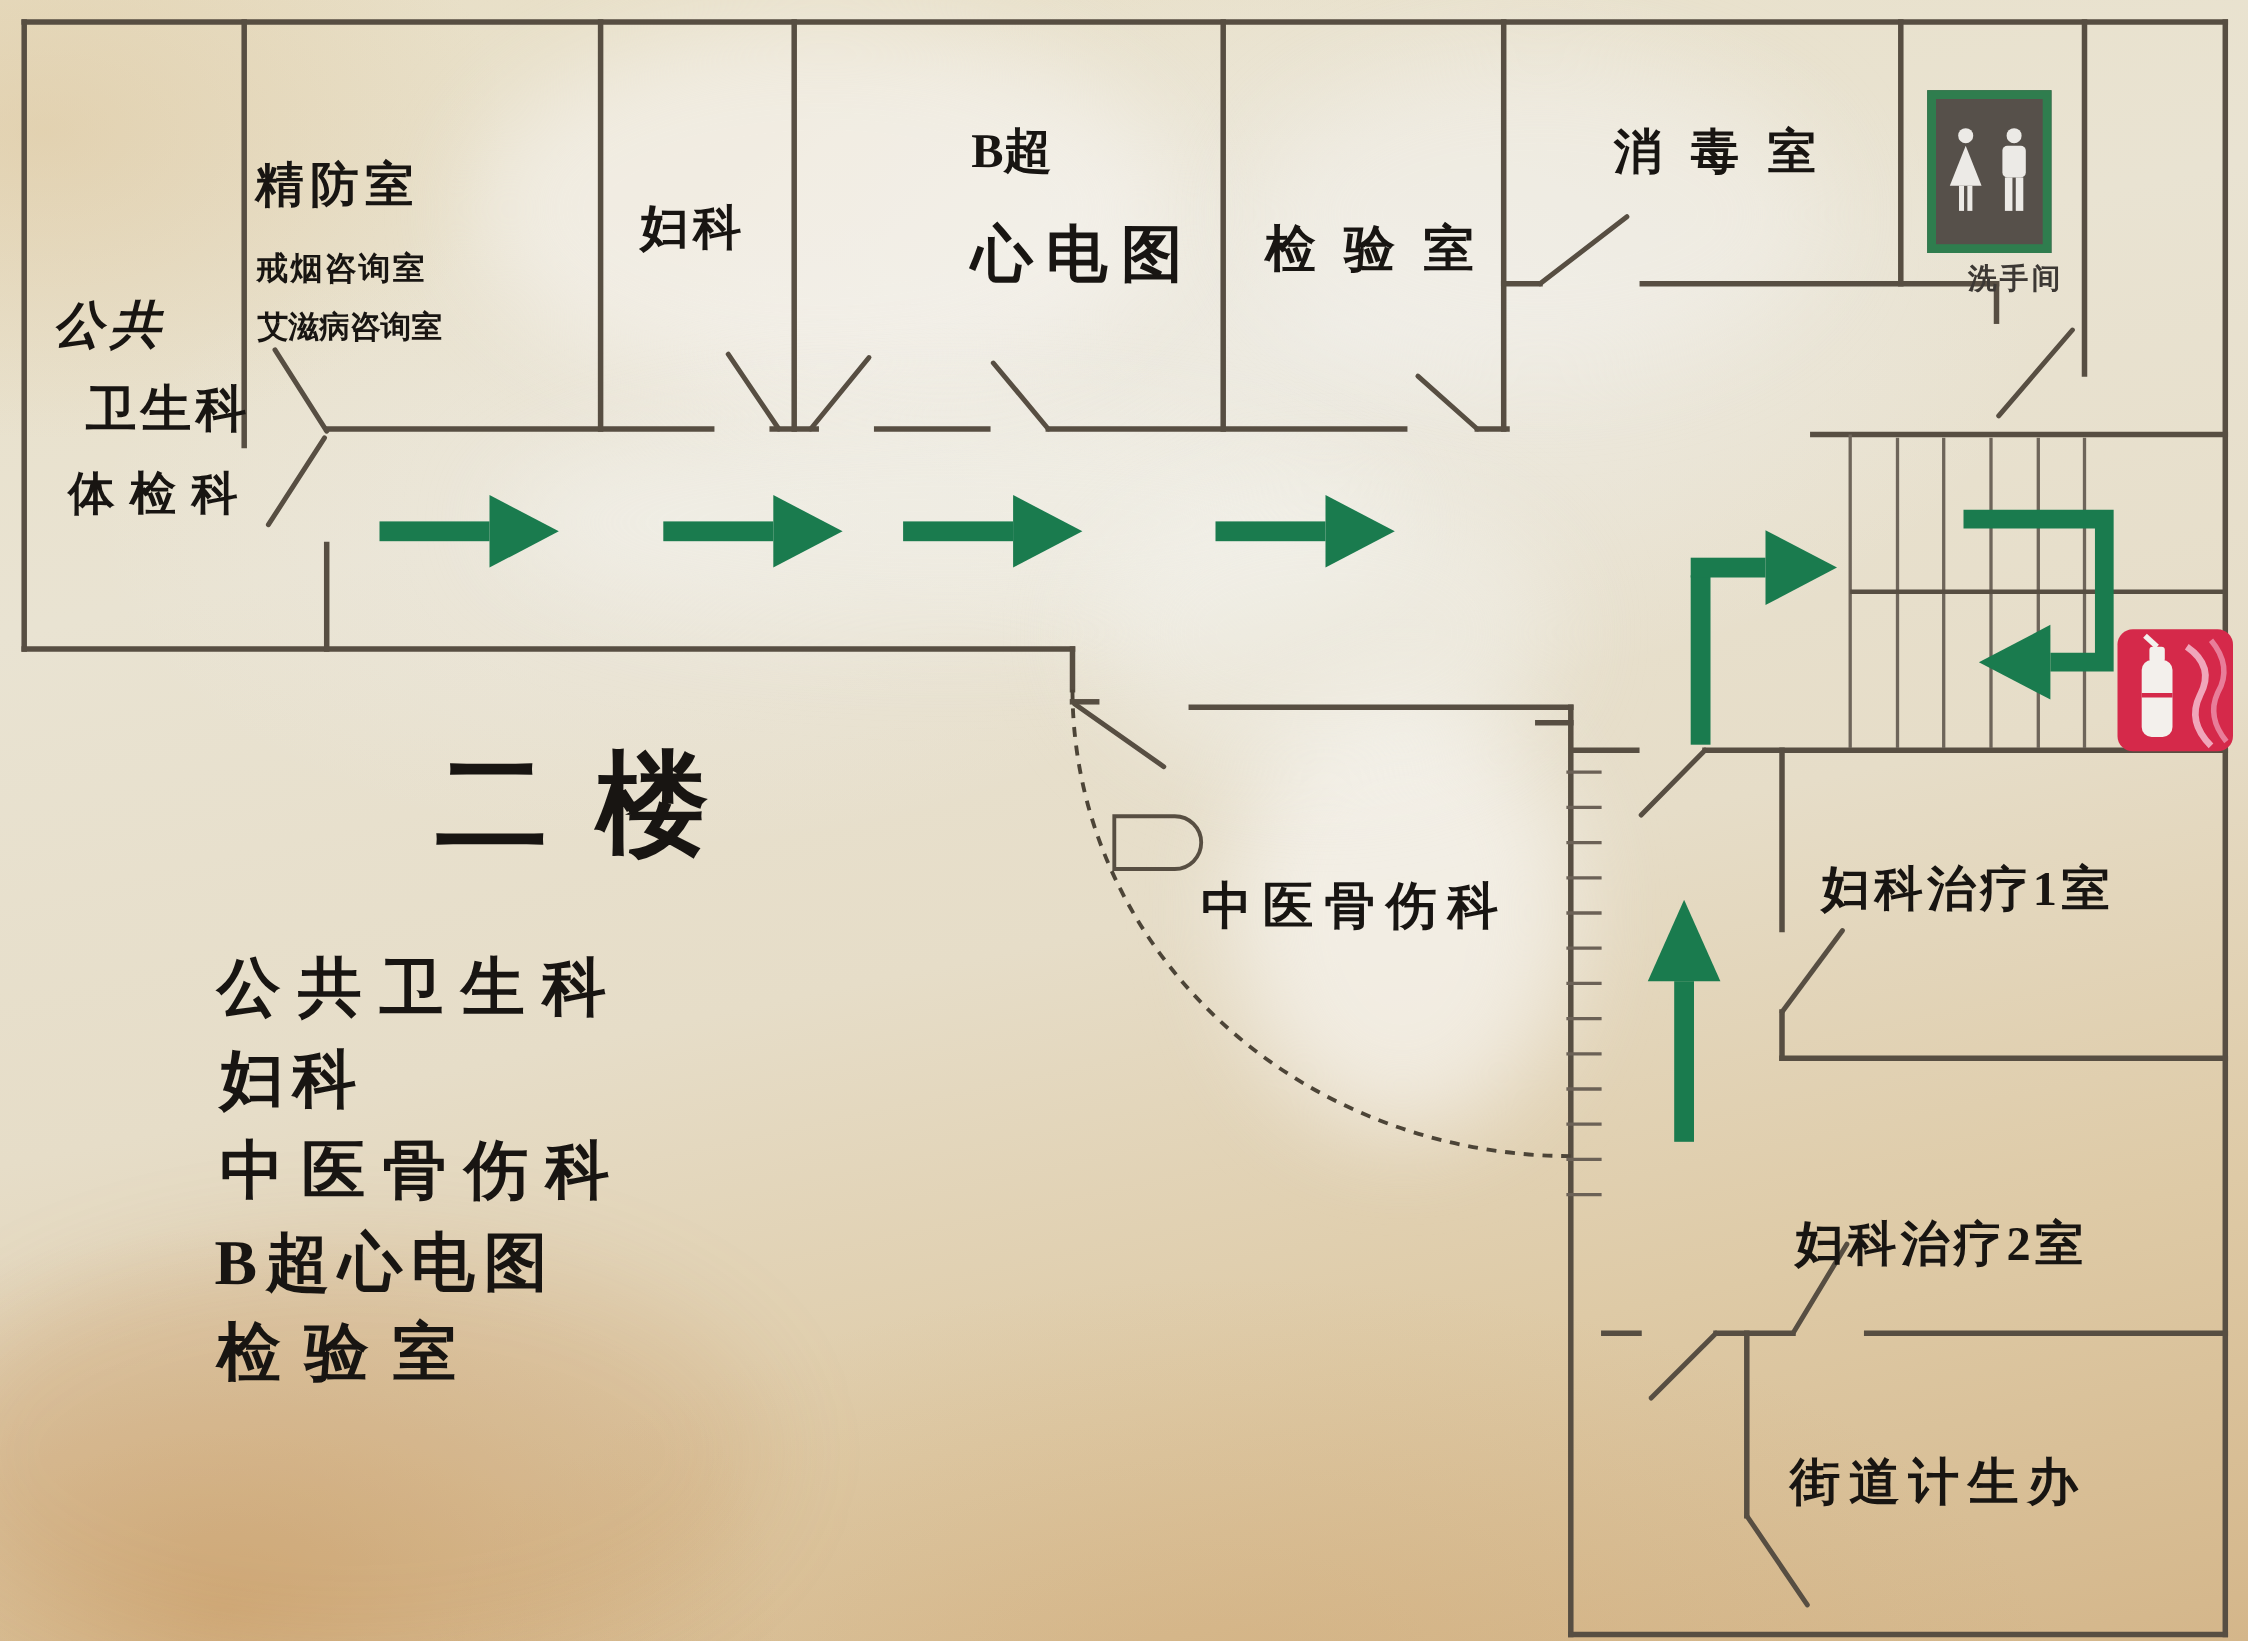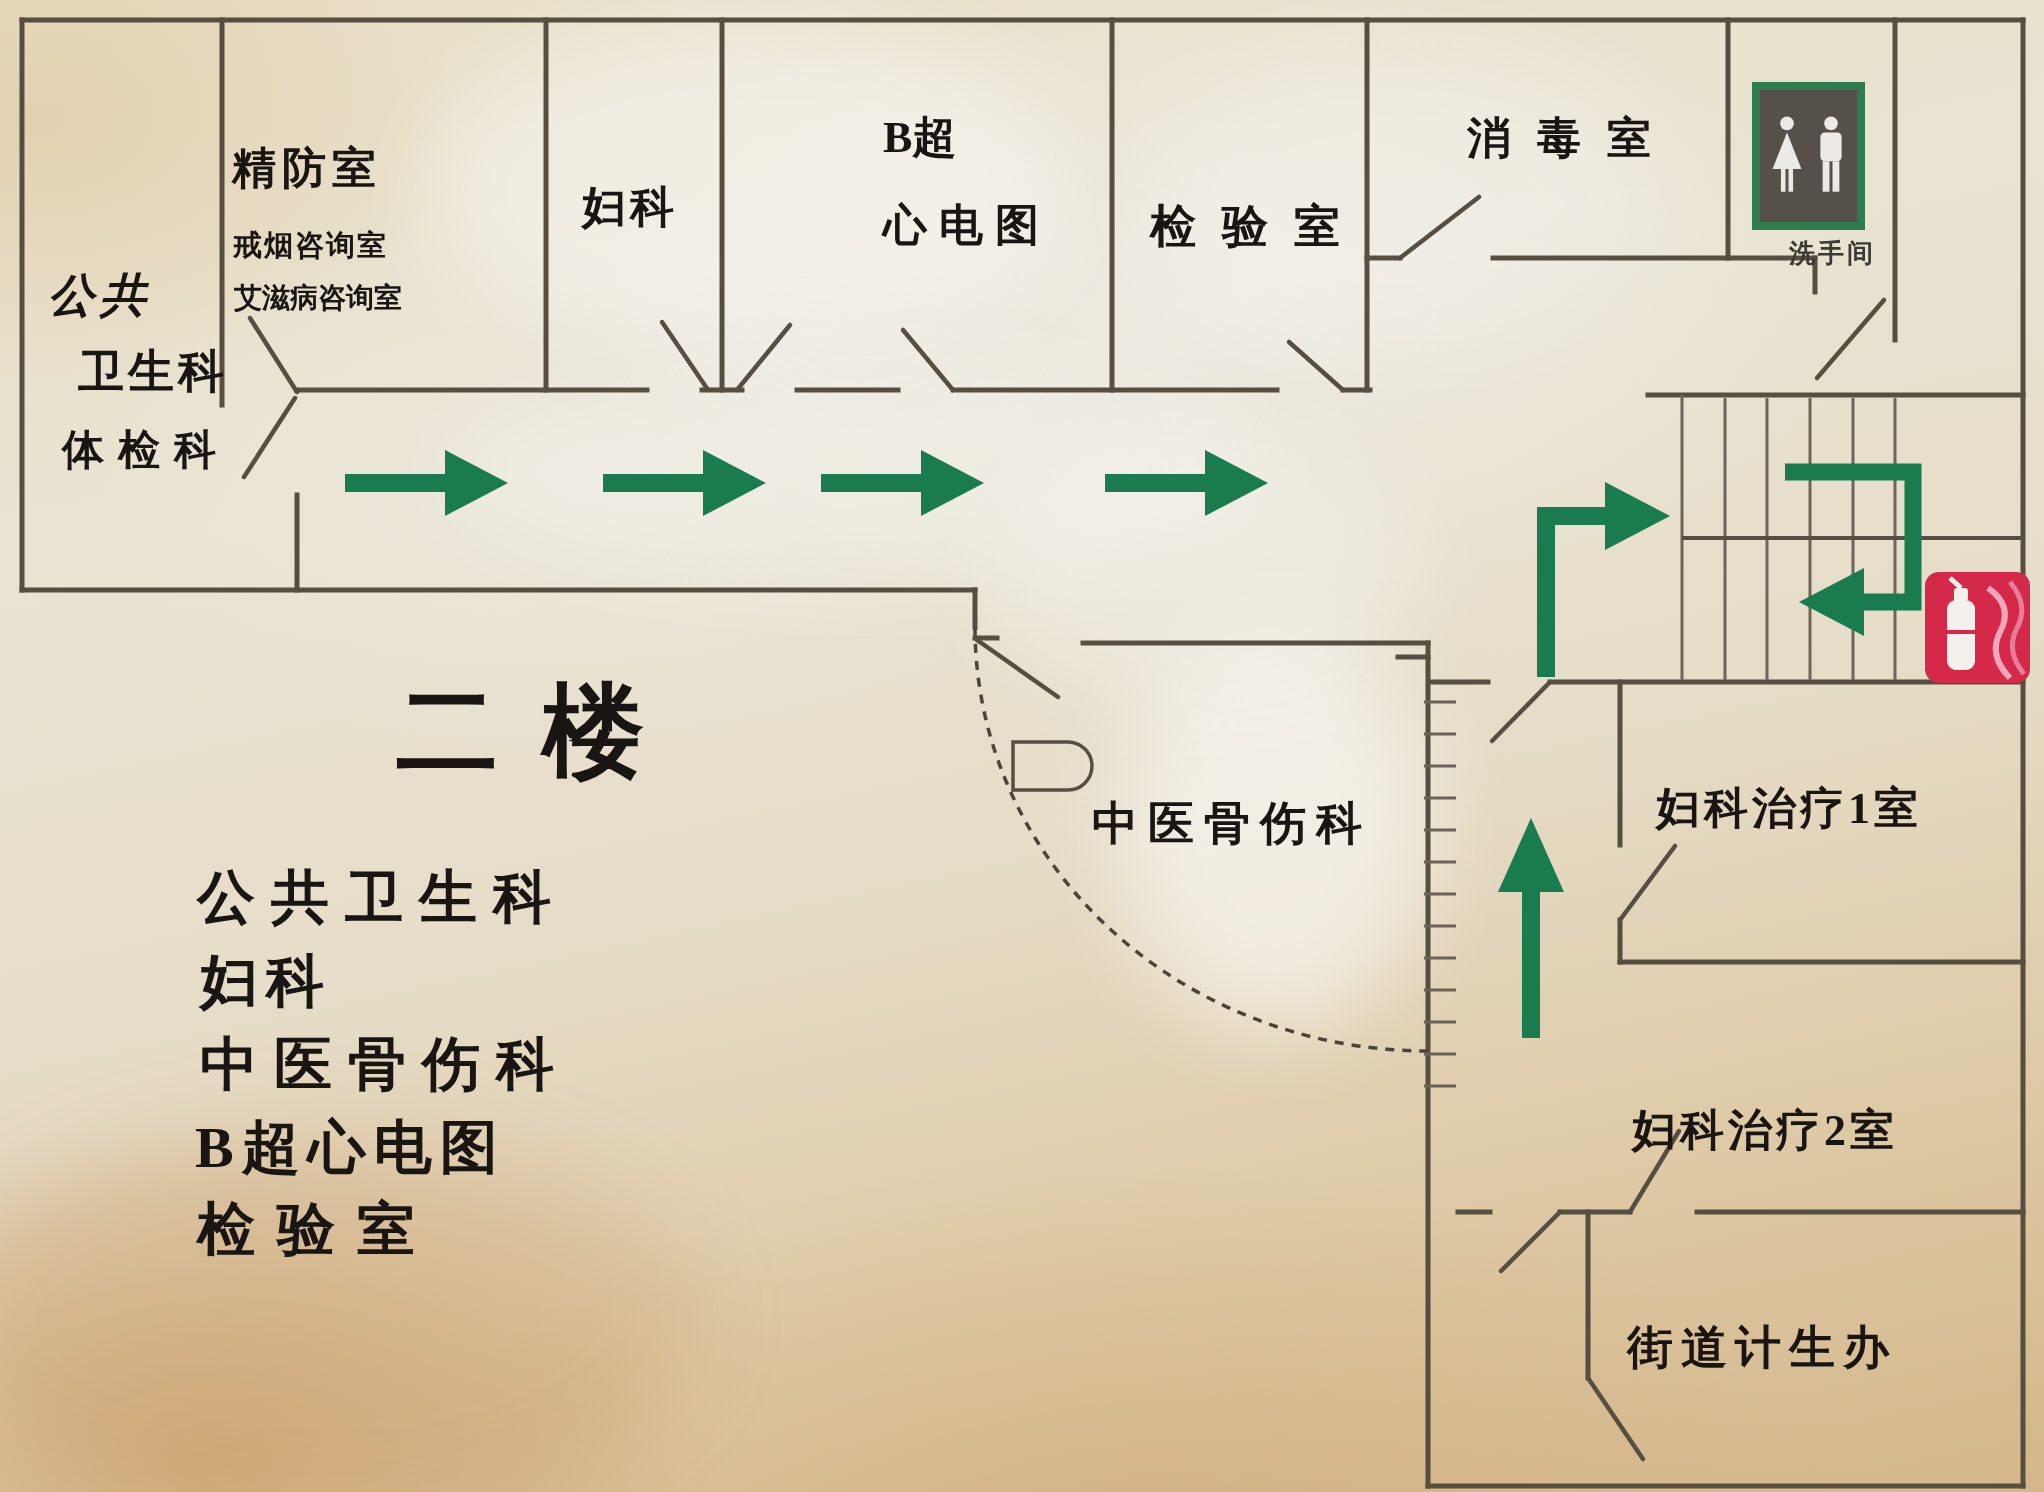--- a/index.html
+++ b/index.html
@@ -199,21 +199,21 @@
   <div class="lbl" style="left:48px;top:348px;font-size:46px;letter-spacing:4px;margin-left:30px;">卫生科</div>
   <div class="lbl" style="left:62px;top:428px;font-size:42px;letter-spacing:14px;">体检科</div>
 
   <div class="lbl" style="left:232px;top:146px;font-size:44px;letter-spacing:6px;">精防室</div>
   <div class="lbl" style="left:233px;top:230px;font-size:29px;letter-spacing:2px;">戒烟咨询室</div>
   <div class="lbl" style="left:234px;top:283px;font-size:28px;">艾滋病咨询室</div>
 
   <div class="lbl" style="left:582px;top:185px;font-size:44px;letter-spacing:4px;">妇科</div>
 
   <div class="lbl" style="left:883px;top:115px;font-size:44px;">B超</div>
-  <div class="lbl" style="left:883px;top:203px;font-size:44px;letter-spacing:12px;">心电图</div>
+  <div class="lbl" style="left:883px;top:203px;font-size:56px;letter-spacing:12px;">心电图</div>
 
   <div class="lbl" style="left:1150px;top:203px;font-size:46px;letter-spacing:26px;">检验室</div>
 
   <div class="lbl" style="left:1467px;top:116px;font-size:44px;letter-spacing:26px;">消毒室</div>
 
   <div class="lbl" style="left:1092px;top:800px;font-size:46px;letter-spacing:10px;">中医骨伤科</div>
 
   <div class="lbl" style="left:1632px;top:786px;font-size:44px;letter-spacing:4px;margin-left:24px;">妇科治疗1室</div>
 
   <div class="lbl" style="left:1632px;top:1076px;font-size:44px;letter-spacing:4px;margin-top:32px;">妇科治疗2室</div>

